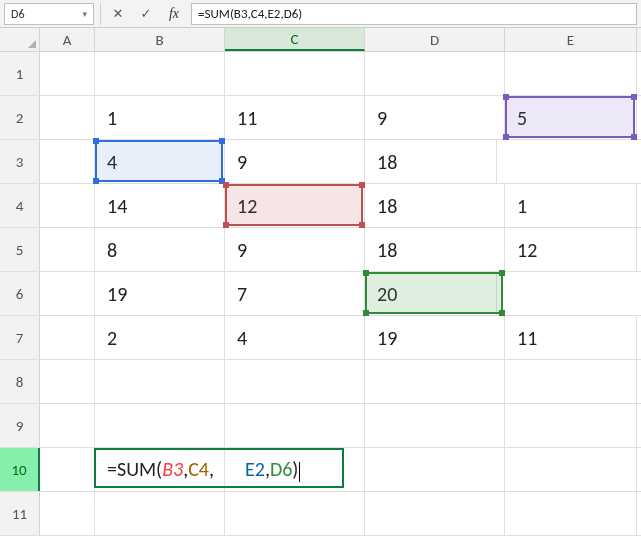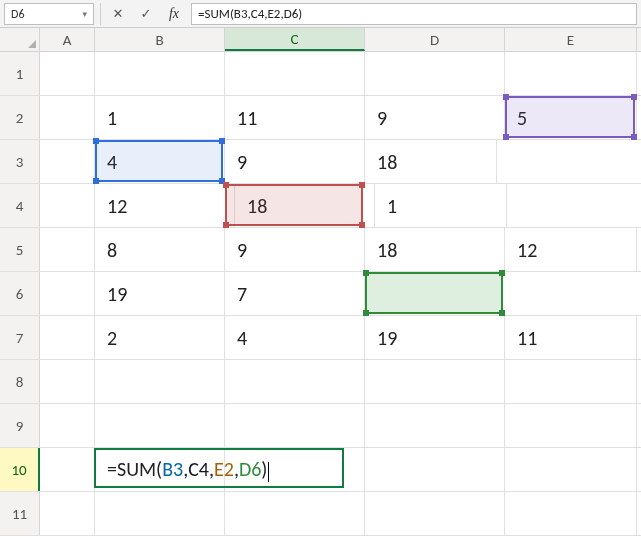--- a/index.html
+++ b/index.html
@@ -117,21 +117,21 @@
     .row-header {
       width: 40px;
       border-right: 1px solid #d4d4d4;
       background: #f3f2f1;
       display: flex;
       align-items: center;
       justify-content: center;
       font-size: 15px;
       color: #555;
     }
-    .row-header.active { background:#fef9c3; color:#0b6a0b; border-right:2px solid #107c41; }
+    .row-header.active { background:#86efac; color:#0b6a0b; border-right:2px solid #107c41; }
     .cell {
       border-right: 1px solid #e0e0e0;
       display: flex;
       align-items: center;
       padding: 0 12px;
       font-size: 20px;
       color: #222;
       position: relative;
     }
     .cell.colA { width:55px; }
@@ -160,23 +160,23 @@
 
     
     .edit-sel {
       position:absolute;
       border:2px solid #107c41;
       z-index:4;
       pointer-events:none;
     }
 
     
-    .ref-blue{color:#0369a1;}
-    .ref-red{color:#0f172a;}
-    .ref-purple{color:#a16207;}
+    .ref-blue{color:#ef4444;font-style:italic;}
+    .ref-red{color:#a16207;}
+    .ref-purple{color:#0369a1;margin-left:31px;}
     .ref-green{color:#2f8b3a;}
     .cursorbar{
       display:inline-block; width:1px; height:20px; background:#000; vertical-align:middle; margin-left:1px;
     }
   </style>
 </head>
 <body>
 
 <div class="formula-bar">
   <div class="name-box">
@@ -227,37 +227,39 @@
       <div class="row">
         <div class="row-header">3</div>
         <div class="cell colA"></div>
         <div class="cell colB">4</div>
         <div class="cell colD">9</div>
         <div class="cell colE">18</div>
       </div>
       <div class="row">
         <div class="row-header">4</div>
         <div class="cell colA"></div>
+        <div class="cell colB">14</div>
         <div class="cell colC">12</div>
         <div class="cell colD">18</div>
         <div class="cell colE">1</div>
       </div>
       <div class="row">
         <div class="row-header">5</div>
         <div class="cell colA"></div>
         <div class="cell colB">8</div>
         <div class="cell colC">9</div>
         <div class="cell colD">18</div>
         <div class="cell colE">12</div>
       </div>
       <div class="row">
         <div class="row-header">6</div>
         <div class="cell colA"></div>
         <div class="cell colB">19</div>
         <div class="cell colD">7</div>
+        <div class="cell colE">20</div>
       </div>
       <div class="row">
         <div class="row-header">7</div>
         <div class="cell colA"></div>
         <div class="cell colB">2</div>
         <div class="cell colC">4</div>
         <div class="cell colD">19</div>
         <div class="cell colE">11</div>
       </div>
       <div class="row">

